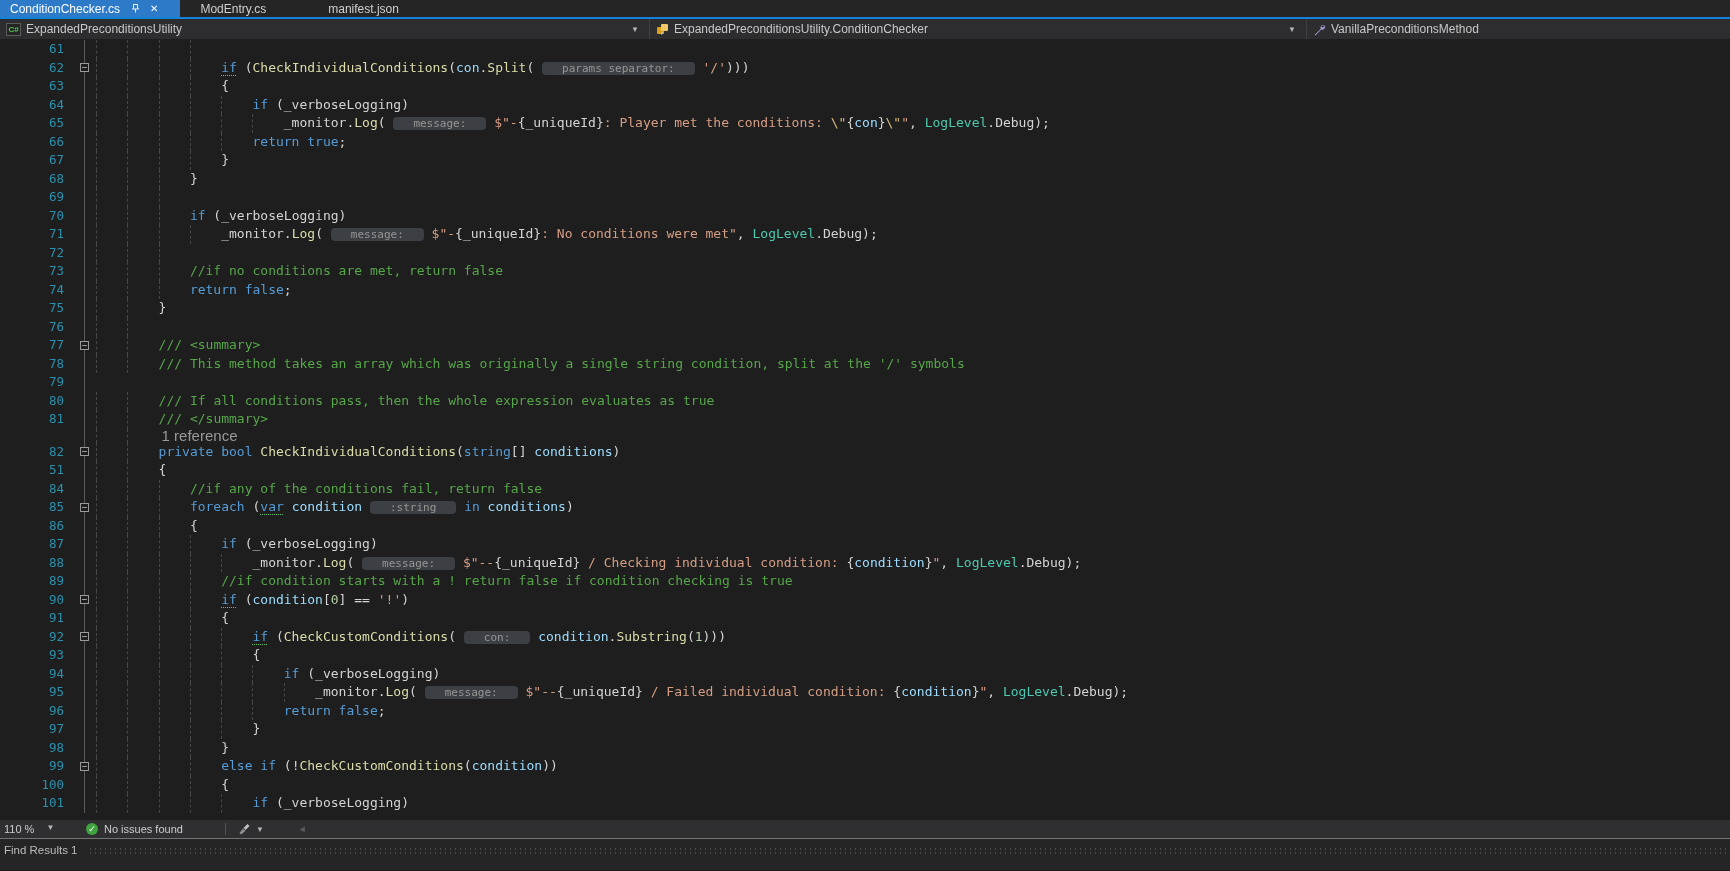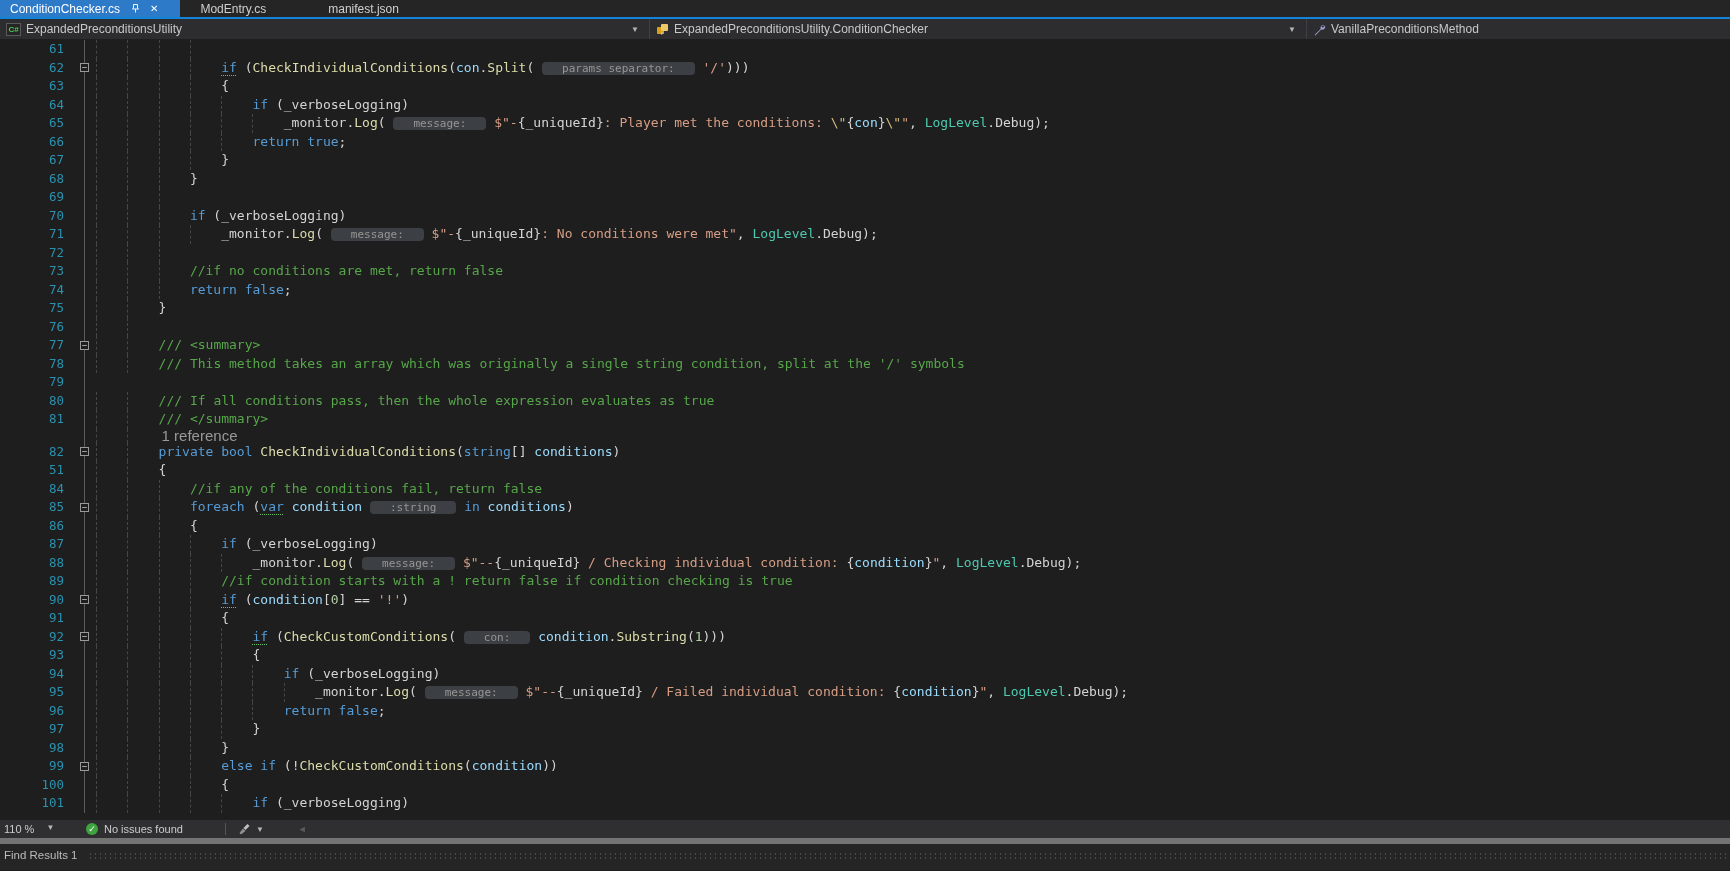--- a/index.html
+++ b/index.html
@@ -60,21 +60,21 @@
   .zoomsel .caret { font-size:8px; color:#b5b5b5; margin-left:12px; }
   .health { display:flex; align-items:center; margin-left:24px; }
   .chk { width:12px; height:12px; border-radius:50%; background:#3fa33f; color:#fff; font-size:9px;
          line-height:12px; text-align:center; margin-right:6px; }
   .sbdiv { width:1px; height:12px; background:#555; margin:0 12px 0 42px; }
   .broom { display:flex; align-items:center; }
   .broom .caret { font-size:8px; color:#b5b5b5; margin-left:5px; }
   .scrollleft { color:#5a5a5a; font-size:9px; margin-left:34px; }
 
   
-  .findbar { height:32px; background:#252526; border-top:6px solid #737373; }
+  .findbar { height:32px; background:#252526; border-top:1px solid #737373; }
   .findtitle { display:flex; align-items:center; height:19px; padding:3px 4px 0 4px; font-size:11.5px; color:#bbbbbb; }
   .dots { flex:1; height:9px; margin-left:10px; margin-top:3px;
           background-image:radial-gradient(circle, #4a4a4e 1px, transparent 1.1px);
           background-size:5px 4px; }
 </style>
 </head>
 <body>
 
 <div class="tabbar">
   <div class="tab active">

